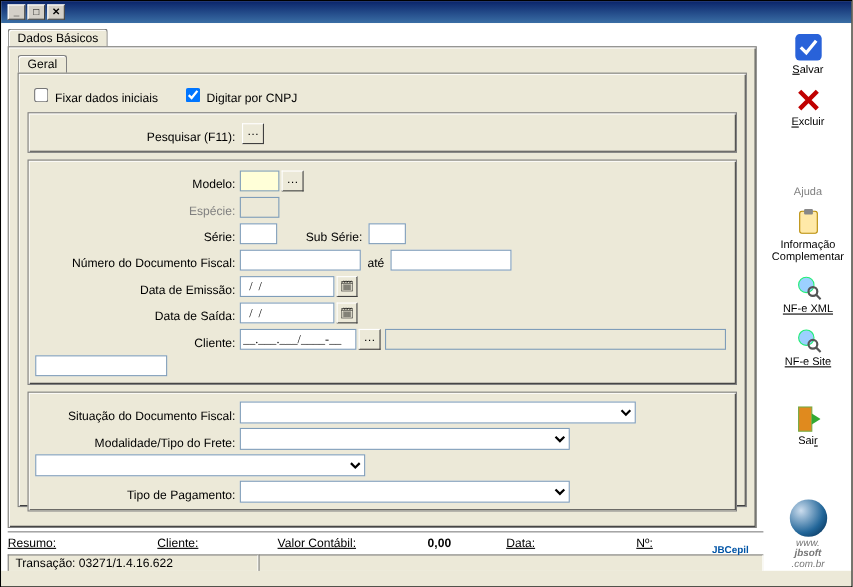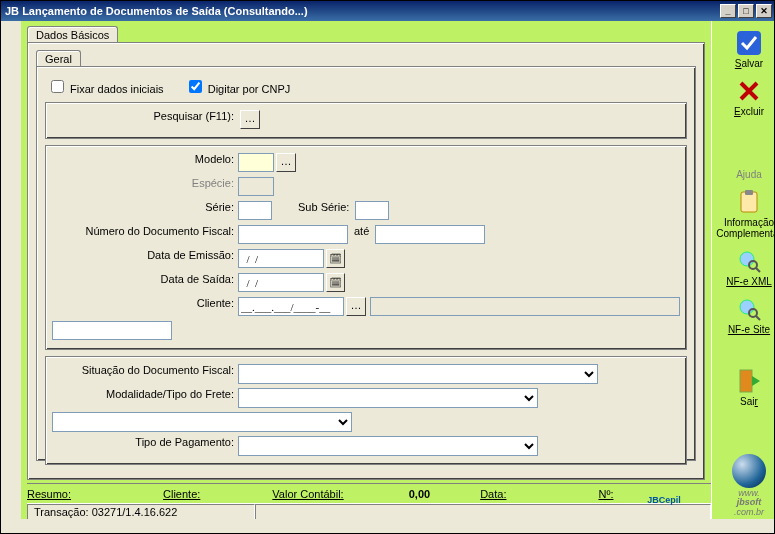--- a/index.html
+++ b/index.html
@@ -37,22 +37,21 @@
     line-height: 12px;
     text-align: center;
     color:#000;
     cursor: default;
   }
   
   .client {
     position: absolute;
     top: 20px; left: 0; right: 0; bottom: 14px;
     display: flex;
-    background: #bef264;
-    margin-left: 20px;
+    background: #ffffff;
   }
   .main-pane {
     flex: 1;
     position: relative;
     padding: 4px 6px 0 6px;
   }
   .side-pane {
     width: 80px;
     padding: 6px 2px 2px 2px;
     display: flex;
@@ -131,21 +130,21 @@
   
   .group {
     border: 1px solid #808080;
     box-shadow: inset 1px 1px 0 #fff, inset -1px -1px 0 #404040;
     background: #ECE9D8;
     margin-bottom: 6px;
     padding: 4px 6px;
   }
   .row {
     display: flex;
-    align-items: flex-start;
+    align-items: flex-end;
     margin: 3px 0;
     min-height: 21px;
   }
   .lbl {
     width: 186px;
     text-align: right;
     padding-right: 4px;
     color:#000;
   }
   .lbl.disabled { color:#808080; }
@@ -219,23 +218,20 @@
     font-size:9px; font-weight:bold; color:#0054A6;
     text-align:center;
   }
   
   svg { display:block; }
 </style>
 </head>
 <body>
 
 <div class="titlebar">
-  <span class="title-text">
-    <b>JB</b>&nbsp;<span>Lançamento de Documentos de Saída (Consultando...)</span>
-  </span>
   <div class="win-btn">_</div>
   <div class="win-btn">□</div>
   <div class="win-btn">✕</div>
 </div>
 
 <div class="client">
   <div class="main-pane">
 
     <div class="tabs-outer">
       <div class="tab">Dados Básicos</div>

